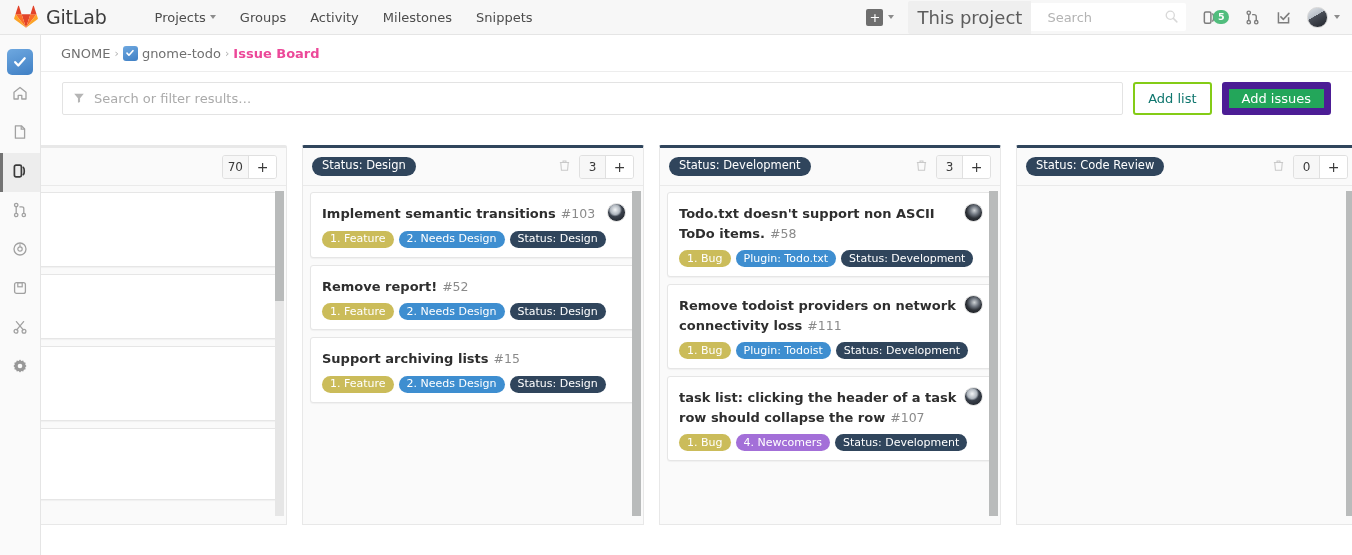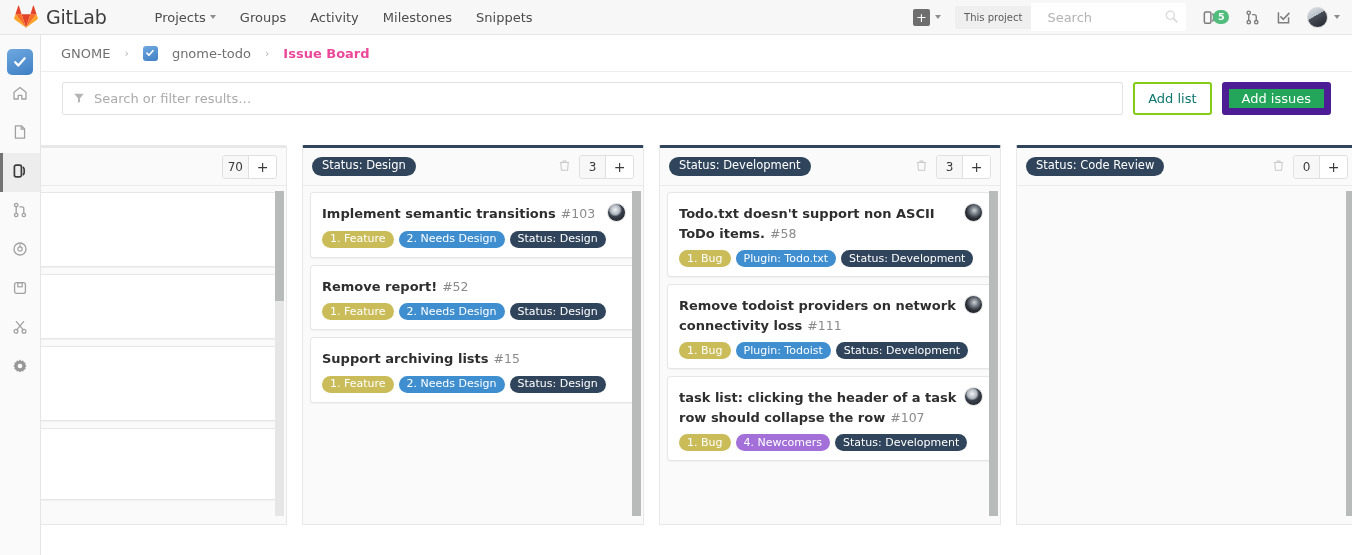--- a/index.html
+++ b/index.html
@@ -25,21 +25,21 @@
   }
   .caret { width: 0; height: 0; border-left: 3.5px solid transparent; border-right: 3.5px solid transparent;
            border-top: 4px solid #8c8c8c; display: inline-block; }
   .nav-right { margin-left: auto; display: flex; align-items: center; padding-right: 12px; gap: 0; }
   .plus-box {
     background: #6e6e6e; color: #fff; width: 17px; height: 17px; border-radius: 2px;
     display: flex; align-items: center; justify-content: center; font-size: 13px; line-height: 1;
     cursor: pointer;
   }
   .plus-wrap { display: flex; align-items: center; gap: 5px; margin-right: 14px; cursor: pointer; }
-  .this-project { font-size: 10px; color: #5c5c5c; background: #efefef; padding: 6px 9px;
+  .this-project { font-size: 18px; color: #5c5c5c; background: #efefef; padding: 6px 9px;
                   border-radius: 2px 0 0 2px; white-space: nowrap; }
   .search-box {
     width: 155px; height: 28px; background: #fff; border: 0; border-radius: 0 2px 2px 0;
     display: flex; align-items: center; padding: 0 16px; position: relative;
   }
   .search-box input {
     border: 0; outline: 0; font-size: 13px; color: #555; width: 120px;
     font-family: inherit; background: transparent;
   }
   .search-box input::placeholder { color: #b3b3b3; }
@@ -72,21 +72,21 @@
   .rail-item.active { background: #ededed; opacity: 1; }
   .rail-item.active:before {
     content: ""; position: absolute; left: 0; top: 0; bottom: 0; width: 3px; background: #737373;
   }
 
   
   .page { position: absolute; left: 41px; right: 0; top: 35px; bottom: 0; background: #fff; }
 
   .breadcrumb {
     height: 37px; display: flex; align-items: center; padding-left: 20px;
-    font-size: 13px; color: #707070; gap: 14px; border-bottom: 1px solid #ededed;
+    font-size: 13px; color: #707070; gap: 4px; border-bottom: 1px solid #ededed;
   }
   .bc-sep { color: #b0b0b0; font-size: 11px; }
   .bc-proj-ico {
     width: 15px; height: 15px; border-radius: 3px;
     background: linear-gradient(160deg,#6ea8e0 0%,#3f7fc4 100%);
     display: inline-flex; align-items: center; justify-content: center; flex: none;
   }
   .bc-link { cursor: pointer; }
   .bc-current { color: #ec4899; font-weight: bold; }
 

